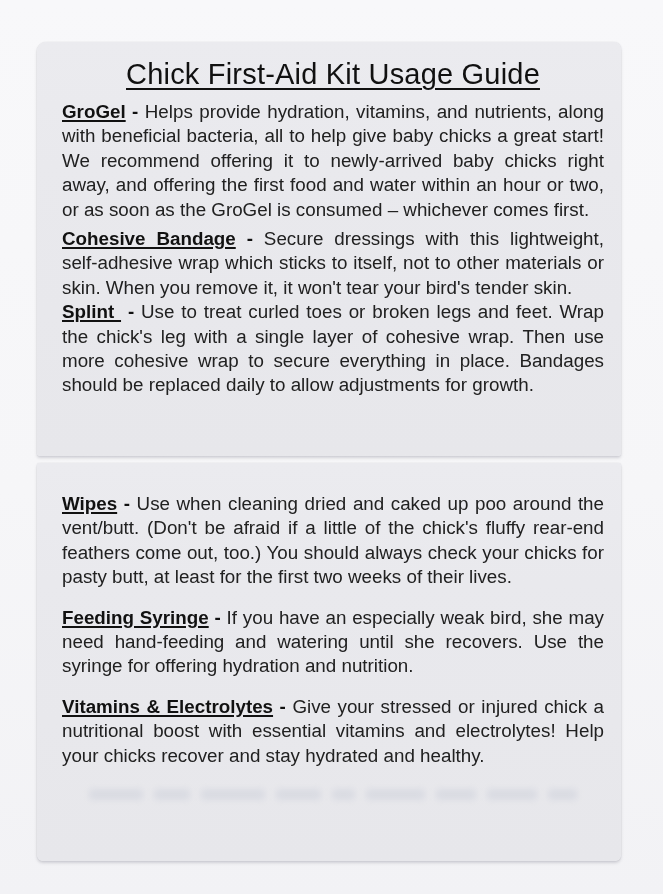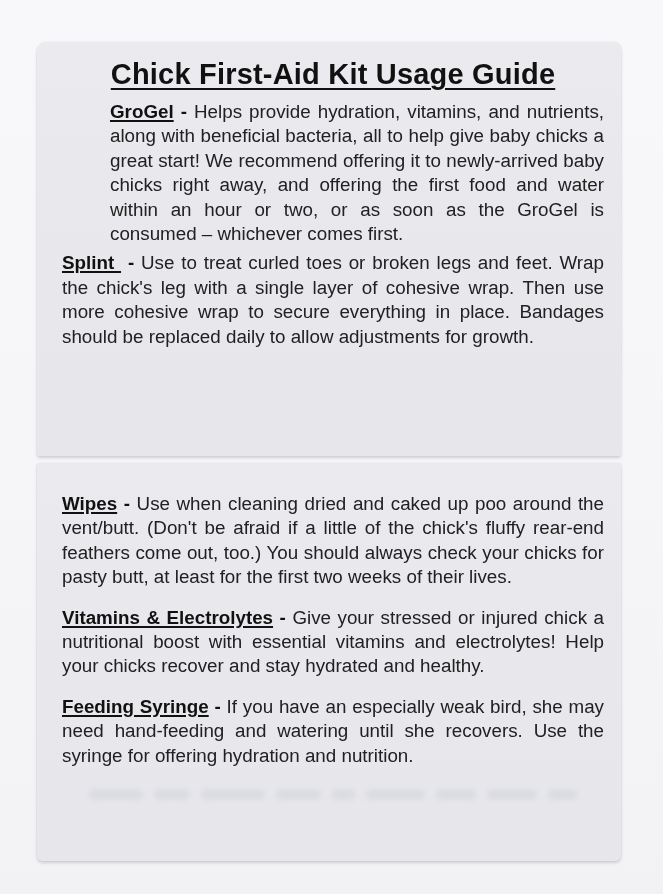--- a/index.html
+++ b/index.html
@@ -31,35 +31,35 @@
     padding:16px 17px 8px 25px;
   }
   .card-bottom{
     top:463px;height:398px;
     border-radius:3px 3px 6px 6px;
     padding:13px 17px 8px 25px;
   }
   h1.doc-title{
     margin:0 0 9px 0;
     font-size:29px;
-    font-weight:700;
+    font-weight:400;
     letter-spacing:.2px;
     text-align:center;
     color:var(--heading);
     text-decoration:underline;
     text-decoration-thickness:2px;
     text-underline-offset:4px;
   }
   p.section{
     margin:0;
     font-size:18.8px;
     line-height:24.4px;
     text-align:justify;
   }
-  .card-top p.m-after{margin-bottom:5px;margin-left:48px;}
+  .card-top p.m-after{margin-bottom:5px;}
   .card-bottom p.section{margin-bottom:10px;margin-top:16px;}
   .term{
     font-weight:700;
     color:var(--heading);
     text-decoration:underline;
     text-decoration-thickness:2px;
     text-underline-offset:2px;
   }
   .dash{font-weight:700;color:var(--heading);}
   .ghost-band{
@@ -86,45 +86,50 @@
 
 <div class="card card-top">
   <h1 class="doc-title">Chick First-Aid Kit Usage Guide</h1>
 
   <p class="section m-after">
     <span class="term">GroGel</span>
     <span class="dash">-</span>
     <span class="body-text">Helps provide hydration, vitamins, and nutrients, along with beneficial bacteria, all to help give baby chicks a great start! We recommend offering it to newly-arrived baby chicks right away, and offering the first food and water within an hour or two, or as soon as the GroGel is consumed – whichever comes first.</span>
   </p>
 
+  <p class="section">
+    <span class="term">Cohesive Bandage</span>
+    <span class="dash">-</span>
+    <span class="body-text">Secure dressings with this lightweight, self-adhesive wrap which sticks to itself, not to other materials or skin. When you remove it, it won't tear your bird's tender skin.</span>
+  </p>
 
   <p class="section">
     <span class="term">Splint&nbsp;</span>
     <span class="dash">-</span>
     <span class="body-text">Use to treat curled toes or broken legs and feet. Wrap the chick's leg with a single layer of cohesive wrap. Then use more cohesive wrap to secure everything in place. Bandages should be replaced daily to allow adjustments for growth.</span>
   </p>
 </div>
 
 <div class="card card-bottom">
   <p class="section">
     <span class="term">Wipes</span>
     <span class="dash">-</span>
     <span class="body-text">Use when cleaning dried and caked up poo around the vent/butt. (Don't be afraid if a little of the chick's fluffy rear-end feathers come out, too.) You should always check your chicks for pasty butt, at least for the first two weeks of their lives.</span>
   </p>
 
   <p class="section">
+    <span class="term">Feeding Syringe</span>
+    <span class="dash">-</span>
+    <span class="body-text">If you have an especially weak bird, she may need hand-feeding and watering until she recovers. Use the syringe for offering hydration and nutrition.</span>
+  </p>
+
+  <p class="section">
     <span class="term">Vitamins &amp; Electrolytes</span>
     <span class="dash">-</span>
     <span class="body-text">Give your stressed or injured chick a nutritional boost with essential vitamins and electrolytes! Help your chicks recover and stay hydrated and healthy.</span>
-  </p>
-
-  <p class="section">
-    <span class="term">Feeding Syringe</span>
-    <span class="dash">-</span>
-    <span class="body-text">If you have an especially weak bird, she may need hand-feeding and watering until she recovers. Use the syringe for offering hydration and nutrition.</span>
   </p>
 
 
   <div class="ghost-band">
     <i class="g1"></i>
       <i class="g2"></i>
       <i class="g3"></i>
       <i class="g4"></i>
       <i class="g5"></i>
       <i class="g6"></i>

